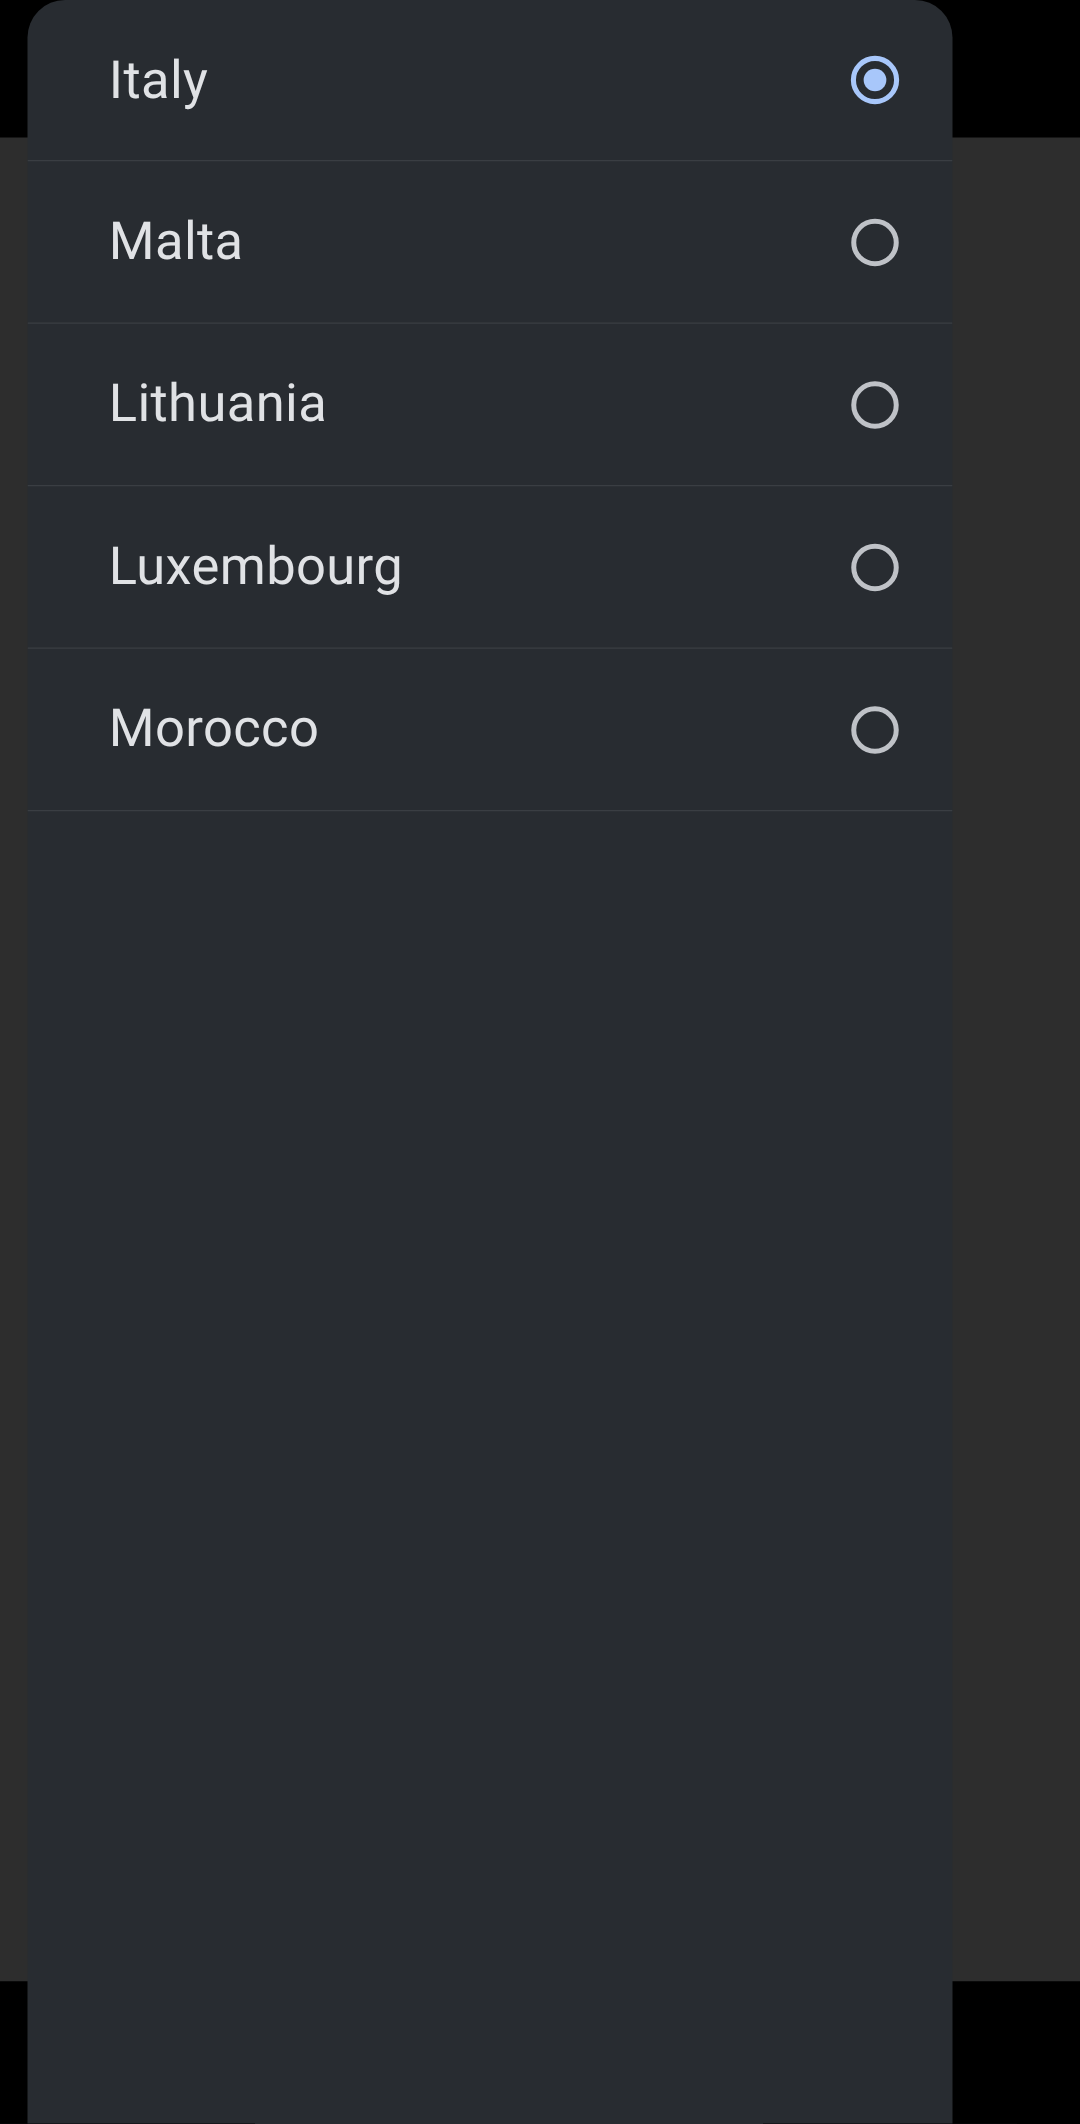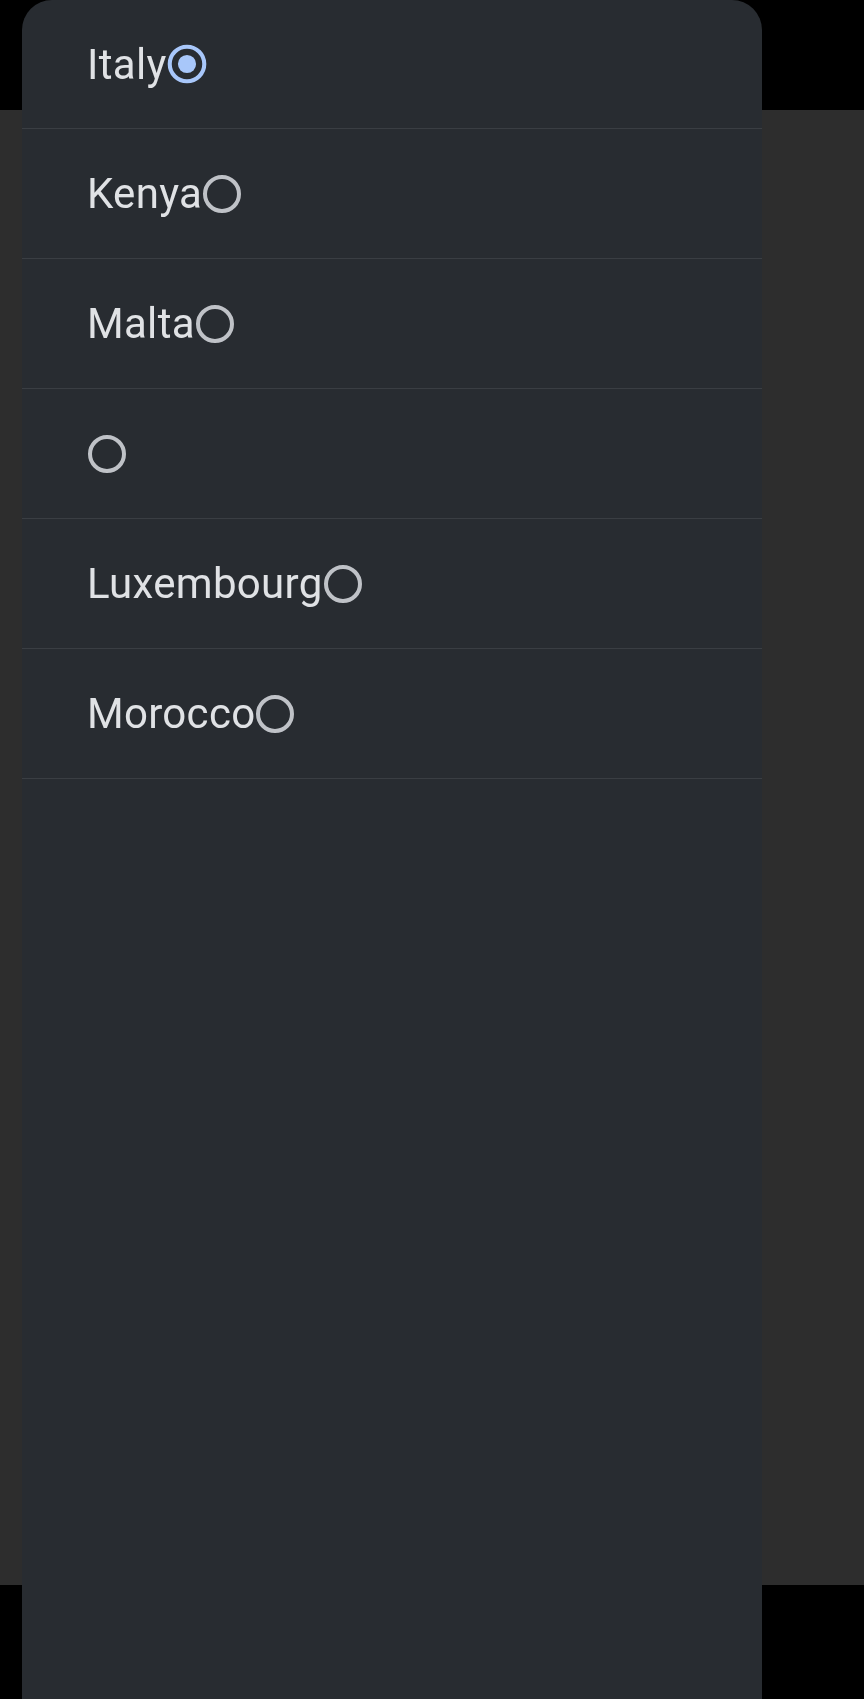--- a/index.html
+++ b/index.html
@@ -37,20 +37,21 @@
       left: 22px;
       width: 740px;
       height: 1699px;
       background: #282c31;
       border-radius: 30px 30px 0 0;
       overflow: hidden;
     }
     .list-item {
       display: flex;
       align-items: center;
+      justify-content: space-between;
       height: 130px;
       padding: 0 42px 0 65px;
       border-bottom: 1px solid #3a3e43;
       cursor: pointer;
     }
     .list-item:first-child {
       height: 129px;
     }
     .item-label {
       color: #e0e2e5;
@@ -99,42 +100,35 @@
   <div class="list-item">
     <span class="item-label">Italy</span>
     <span class="radio">
       <svg class="radio-selected" viewBox="0 0 44 44">
         <circle class="outer" cx="22" cy="22" r="19"></circle>
         <circle class="inner" cx="22" cy="22" r="10"></circle>
       </svg>
     </span>
   </div>
 
-  <div class="list-item">
-    <span class="item-label">Kenya</span>
-    <span class="radio">
-      <svg class="radio-unselected" viewBox="0 0 40 40">
-          <circle cx="20" cy="20" r="17"></circle>
-        </svg>
-    </span>
-  </div>
 
 
   <div class="list-item">
     <span class="item-label">Malta</span>
     <span class="radio">
       <svg class="radio-unselected" viewBox="0 0 40 40">
           <circle cx="20" cy="20" r="17"></circle>
         </svg>
     </span>
   </div>
 
 
 
   <div class="list-item">
+    <span class="item-label">Lithuania</span>
     <span class="radio">
       <svg class="radio-unselected" viewBox="0 0 40 40">
           <circle cx="20" cy="20" r="17"></circle>
         </svg>
     </span>
   </div>
 
 
 
   <div class="list-item">

